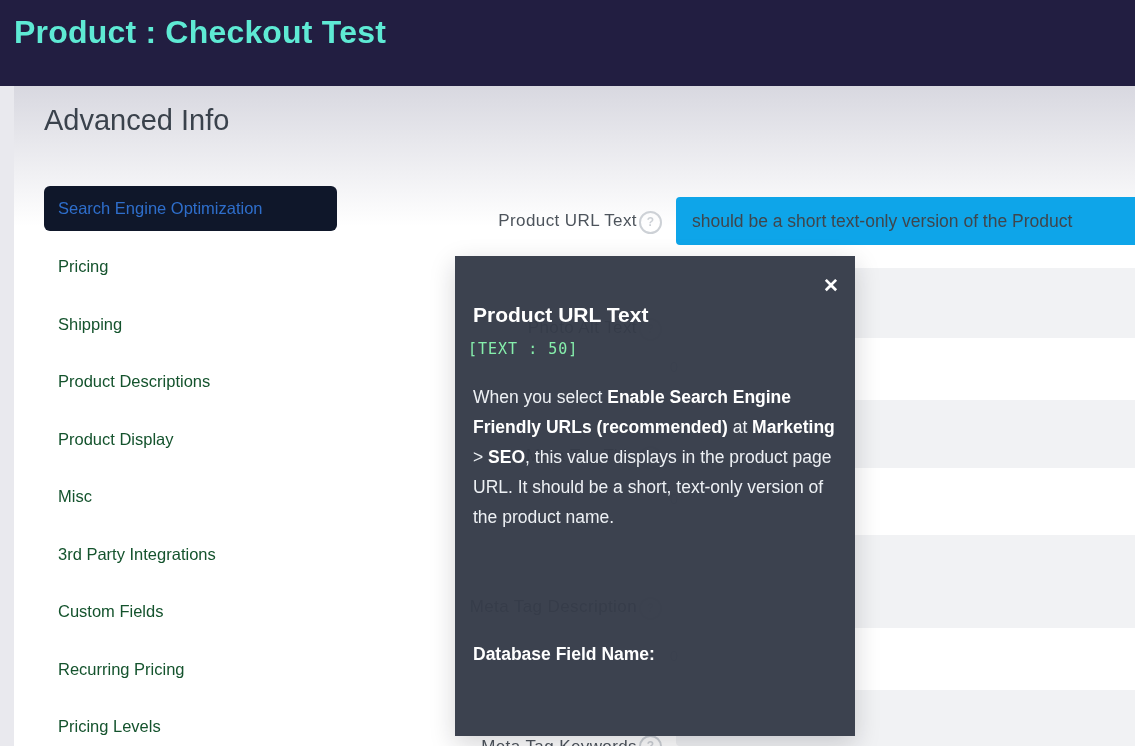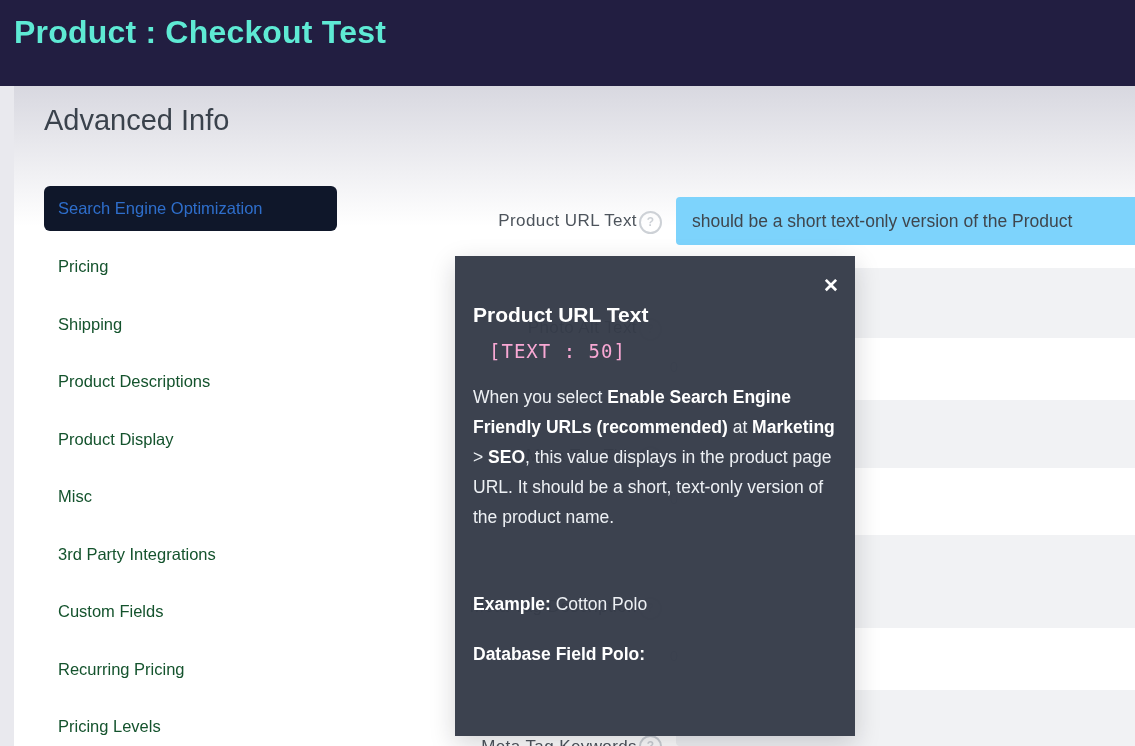--- a/index.html
+++ b/index.html
@@ -53,21 +53,21 @@
     z-index:2;left:639px;width:19px;height:19px;border-radius:50%;
     border:2px solid #cdd1d6;color:#cdd1d6;
     font-size:12px;font-weight:700;text-align:center;line-height:19px;
     cursor:pointer;
   }
   .input-band{
     z-index:2;left:676px;width:459px;background:#f1f2f4;border-radius:4px 0 0 4px;
   }
   .text-input{
     z-index:2;left:676px;width:459px;height:48px;box-sizing:border-box;
-    background:#7dd3fc;border:none;outline:none;border-radius:4px 0 0 4px;
+    background:#0ea5e9;border:none;outline:none;border-radius:4px 0 0 4px;
     padding:0 14px 0 16px;font-family:"Liberation Sans",sans-serif;
     font-size:17.5px;color:#3f464d;
   }
   .char-counter{
     z-index:2;left:664px;width:20px;text-align:center;
     font-size:15px;color:#c2c7cd;
   }
 
   
   .tooltip{
@@ -78,23 +78,23 @@
   }
   .tooltip .close-btn{
     position:absolute;top:20px;right:16px;font-size:19px;color:#ffffff;
     cursor:pointer;line-height:1;font-weight:600;
   }
   .tooltip .tt-title{
     position:absolute;left:18px;top:47px;
     font-size:21px;font-weight:700;color:#ffffff;
   }
   .tooltip .tt-tag{
-    position:absolute;left:34px;top:84px;
+    position:absolute;left:13px;top:84px;
     font-family:"DejaVu Sans Mono", monospace;
-    font-size:19px;color:#f9a8d4;letter-spacing:1px;
+    font-size:15px;color:#86efac;letter-spacing:1px;
   }
   .tooltip .tt-para{
     position:absolute;left:18px;top:126px;width:364px;
     font-size:17.5px;line-height:30px;color:#edf0f4;
   }
   .tooltip .tt-example{
     position:absolute;left:18px;top:338px;width:364px;
     font-size:17.5px;color:#edf0f4;
   }
   .tooltip .tt-dbfield{
@@ -151,15 +151,14 @@
 
 <div class="abs input-band" style="top:690px;height:56px"></div>
 <div class="abs field-label" style="top:737px">Meta Tag Keywords</div>
 <div class="abs help-icon" style="top:735px">?</div>
 
 <div class="abs tooltip">
   <div class="close-btn">✕</div>
   <div class="tt-title">Product URL Text</div>
   <div class="tt-tag">[TEXT : 50]</div>
   <div class="tt-para"><span>When you select </span><span style="font-weight: 700; color: rgb(255, 255, 255);">Enable Search Engine Friendly URLs (recommended)</span><span> at </span><span style="font-weight: 700; color: rgb(255, 255, 255);">Marketing</span><span> &gt; </span><span style="font-weight: 700; color: rgb(255, 255, 255);">SEO</span><span>, this value displays in the product page URL. It should be a short, text-only version of the product name.</span></div>
-  <div class="tt-example"><span style="font-weight: 700; color: rgb(255, 255, 255);">Example:</span><span> Cotton Polo</span></div>
-  <div class="tt-dbfield">Database Field Polo:</div>
+  <div class="tt-dbfield">Database Field Name:</div>
 </div>
 
 </body></html>

